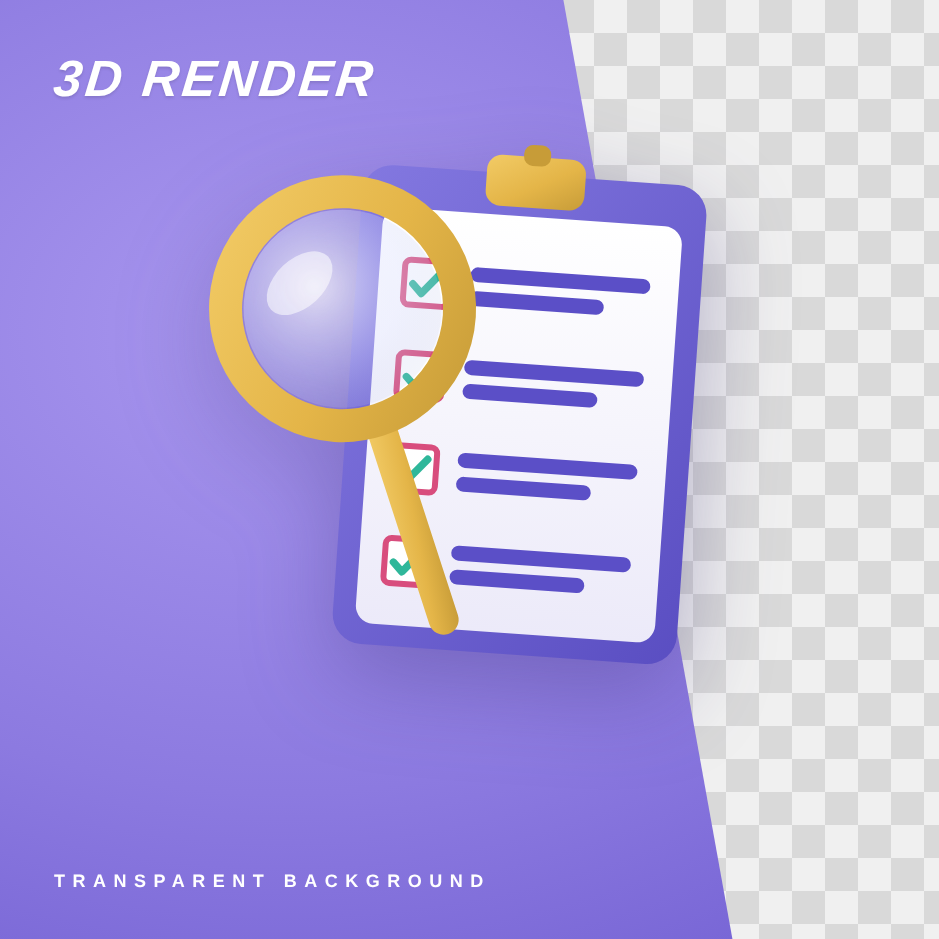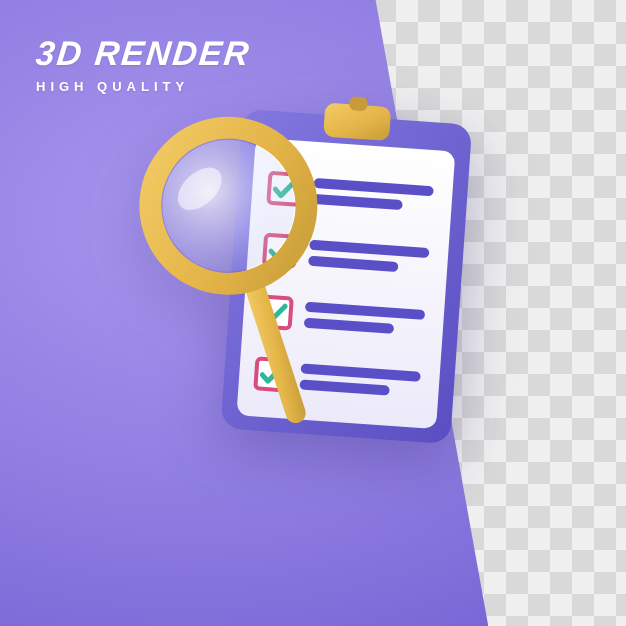--- a/index.html
+++ b/index.html
@@ -77,21 +77,20 @@
 </style>
 </head>
 <body>
 
 <div class="stage">
   <div class="checker"></div>
   <div class="purple-panel"></div>
 
   <div class="headline">
     <div class="title">3D RENDER</div>
-    <div class="subtitle">HIGH QUALITY</div>
   </div>
 
   <div class="illustration">
     <svg viewBox="0 0 300 400" xmlns="http://www.w3.org/2000/svg">
       <defs>
         <linearGradient id="boardGrad" x1="0" y1="0" x2="1" y2="1">
           <stop offset="0%" stop-color="#8378e0"></stop>
           <stop offset="100%" stop-color="#5a4ec2"></stop>
         </linearGradient>
         <linearGradient id="paperGrad" x1="0" y1="0" x2="0" y2="1">
@@ -156,13 +155,14 @@
 
         <circle cx="40" cy="100" r="78" fill="none" stroke="url(#goldGrad)" stroke-width="22"></circle>
 
         <circle cx="40" cy="100" r="66" fill="url(#lensGrad)"></circle>
 
         <ellipse cx="18" cy="75" rx="26" ry="16" fill="rgba(255,255,255,0.55)" transform="rotate(-25 18 75)"></ellipse>
       </g>
     </svg>
   </div>
 
+  <div class="footer-caption">TRANSPARENT BACKGROUND</div>
 </div>
 
 </body></html>

